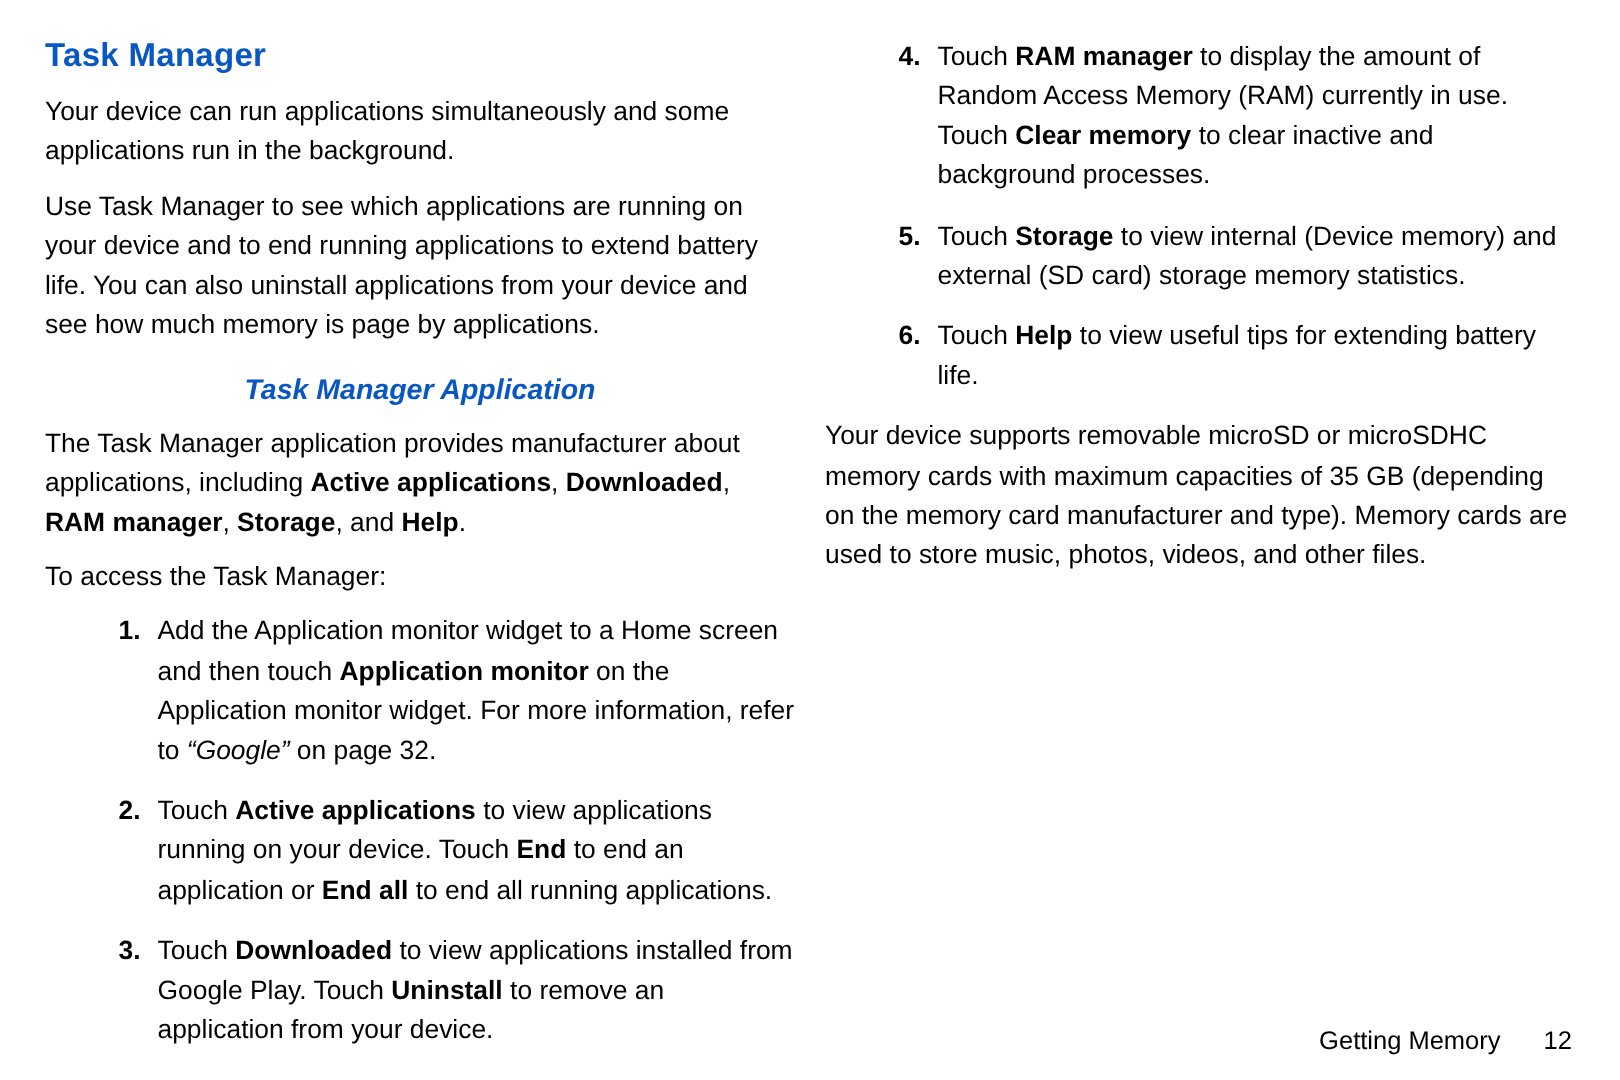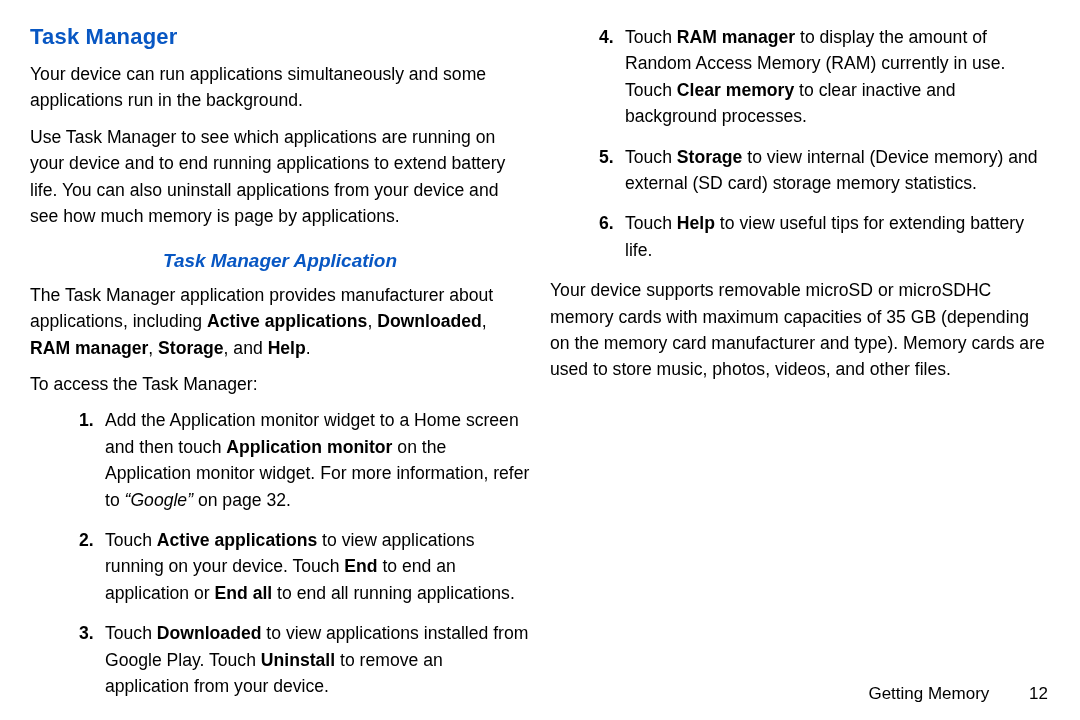--- a/index.html
+++ b/index.html
@@ -61,21 +61,21 @@
     top: 0;
     font-weight: 700;
   }
   .footer {
     position: absolute;
     right: 32px;
     bottom: 16px;
     font-size: 17px;
   }
   .footer .pn {
-    margin-left: 35px;
+    margin-left: 24px;
   }
   b { font-weight: 700; }
   .ital { font-style: italic; }
   .colright h2.section { margin-top: 16px; }
 </style>
 </head>
 <body>
 
 <div class="page">
   <div class="col">

